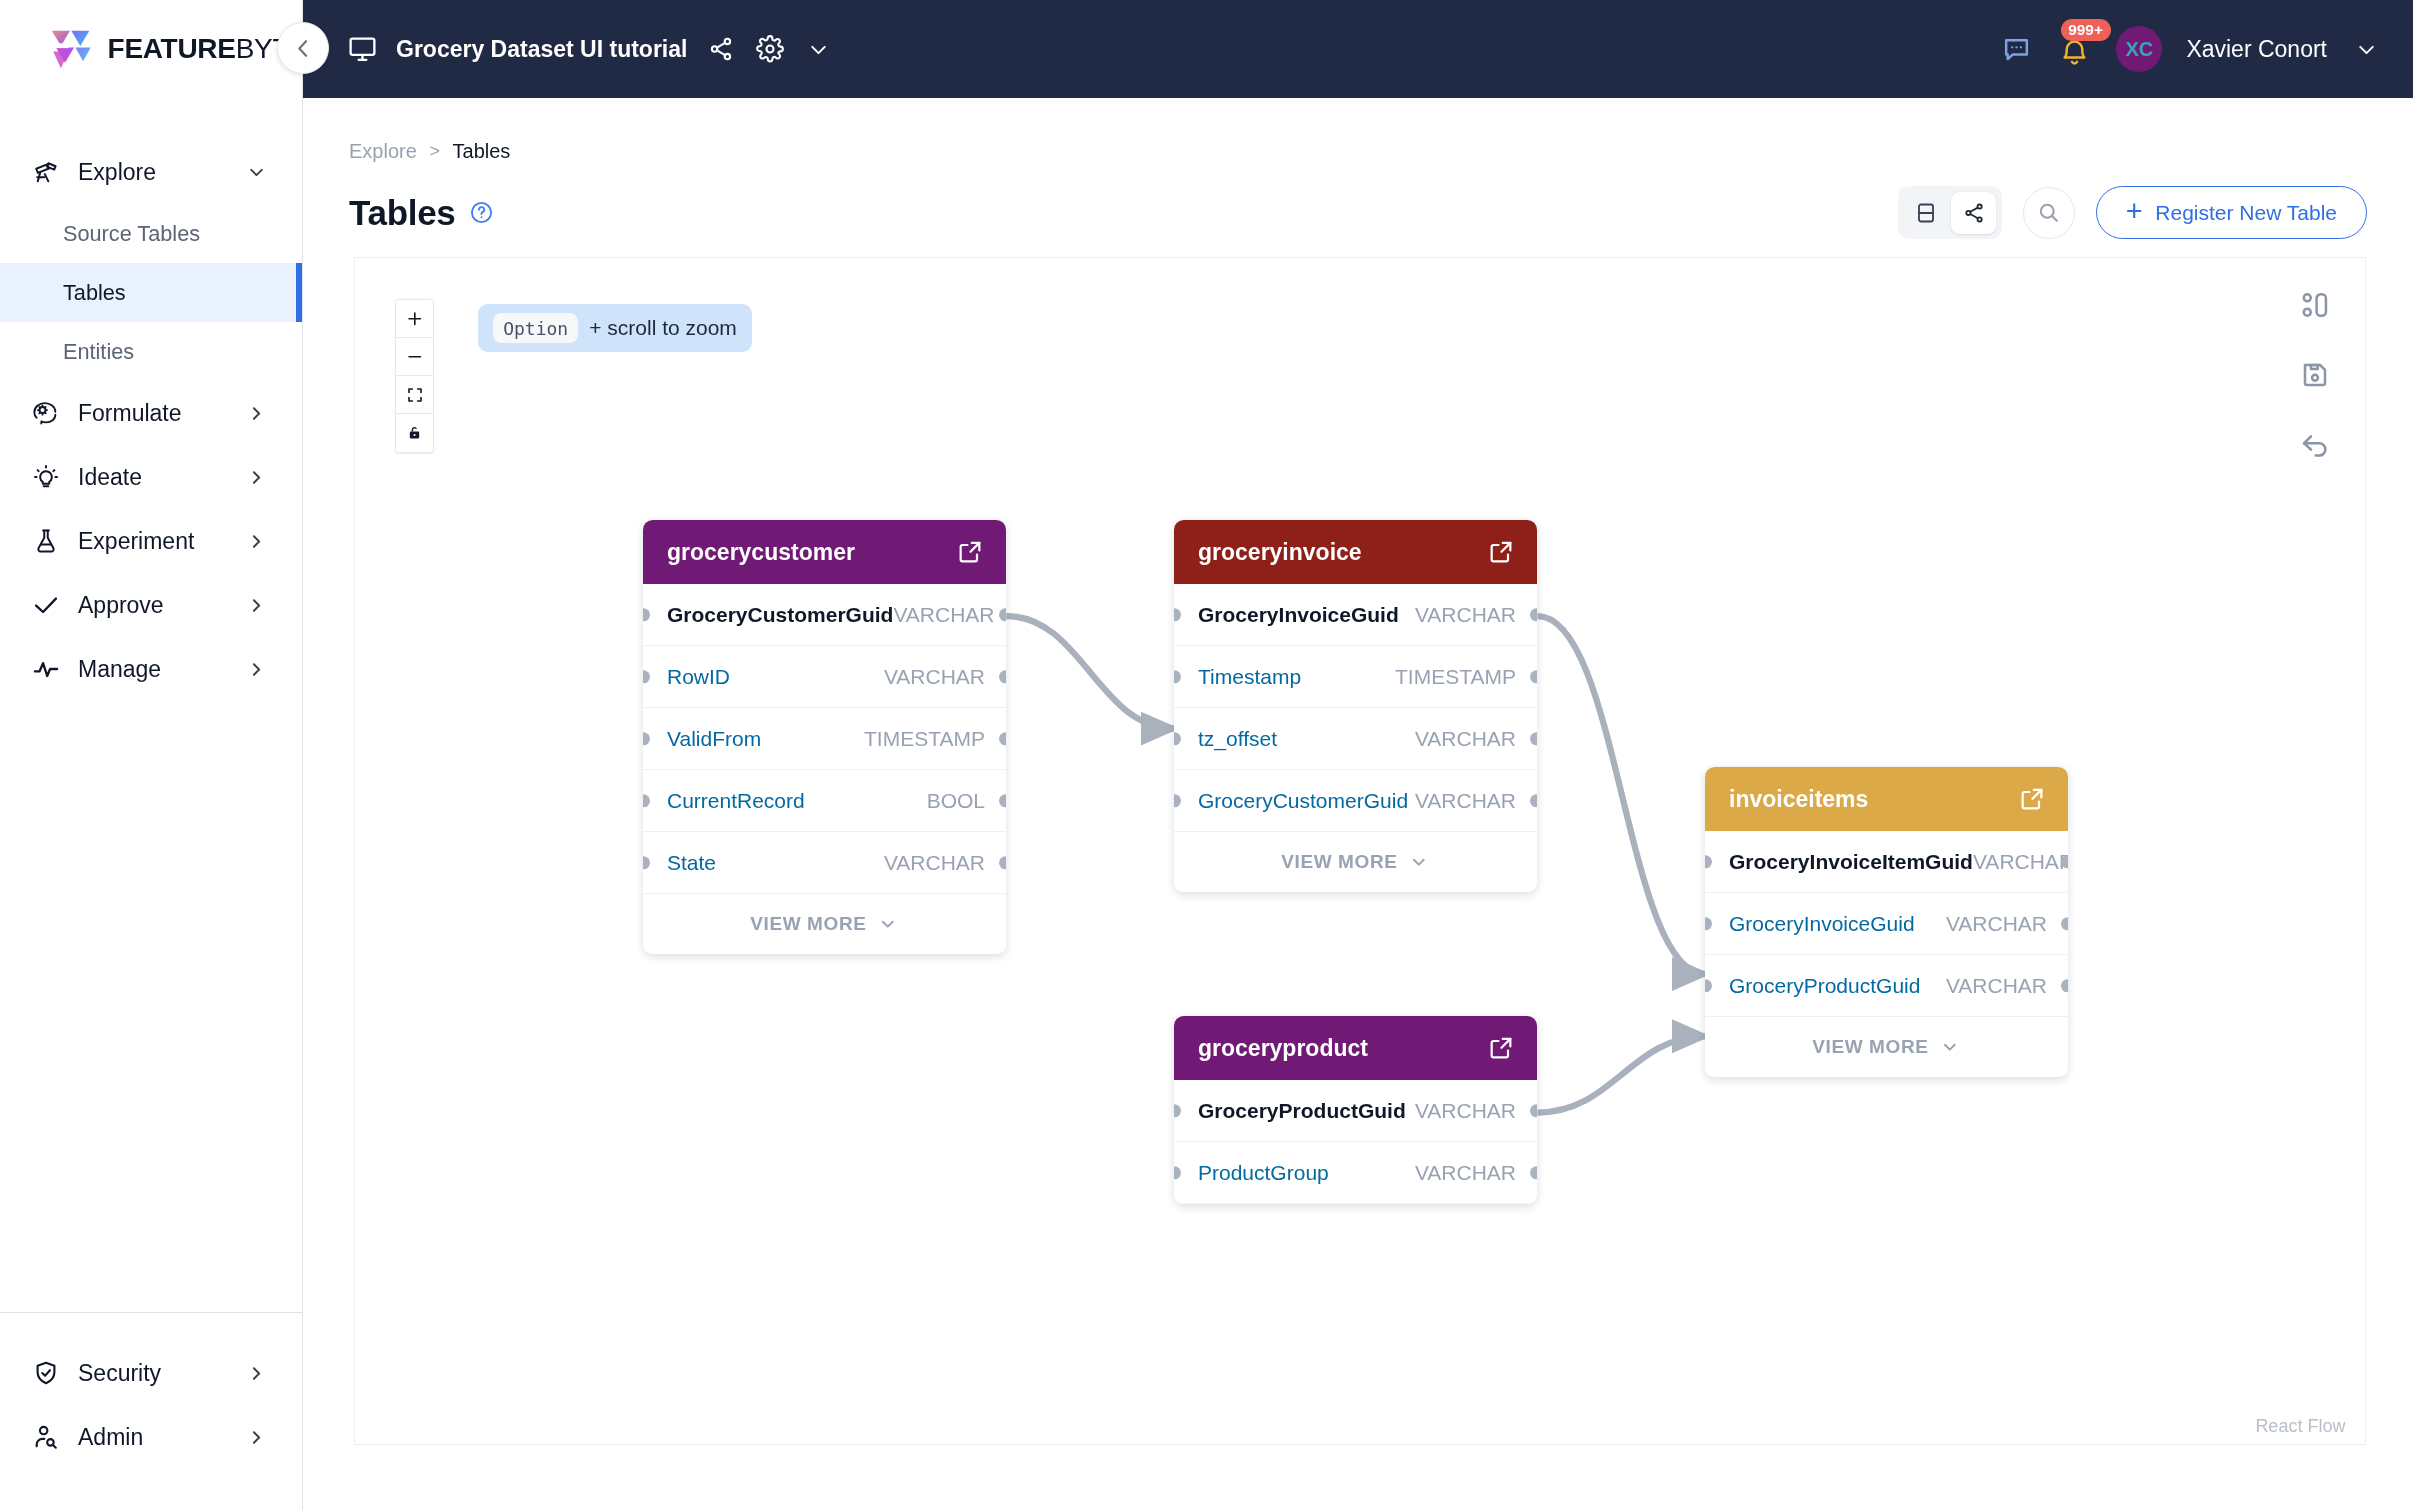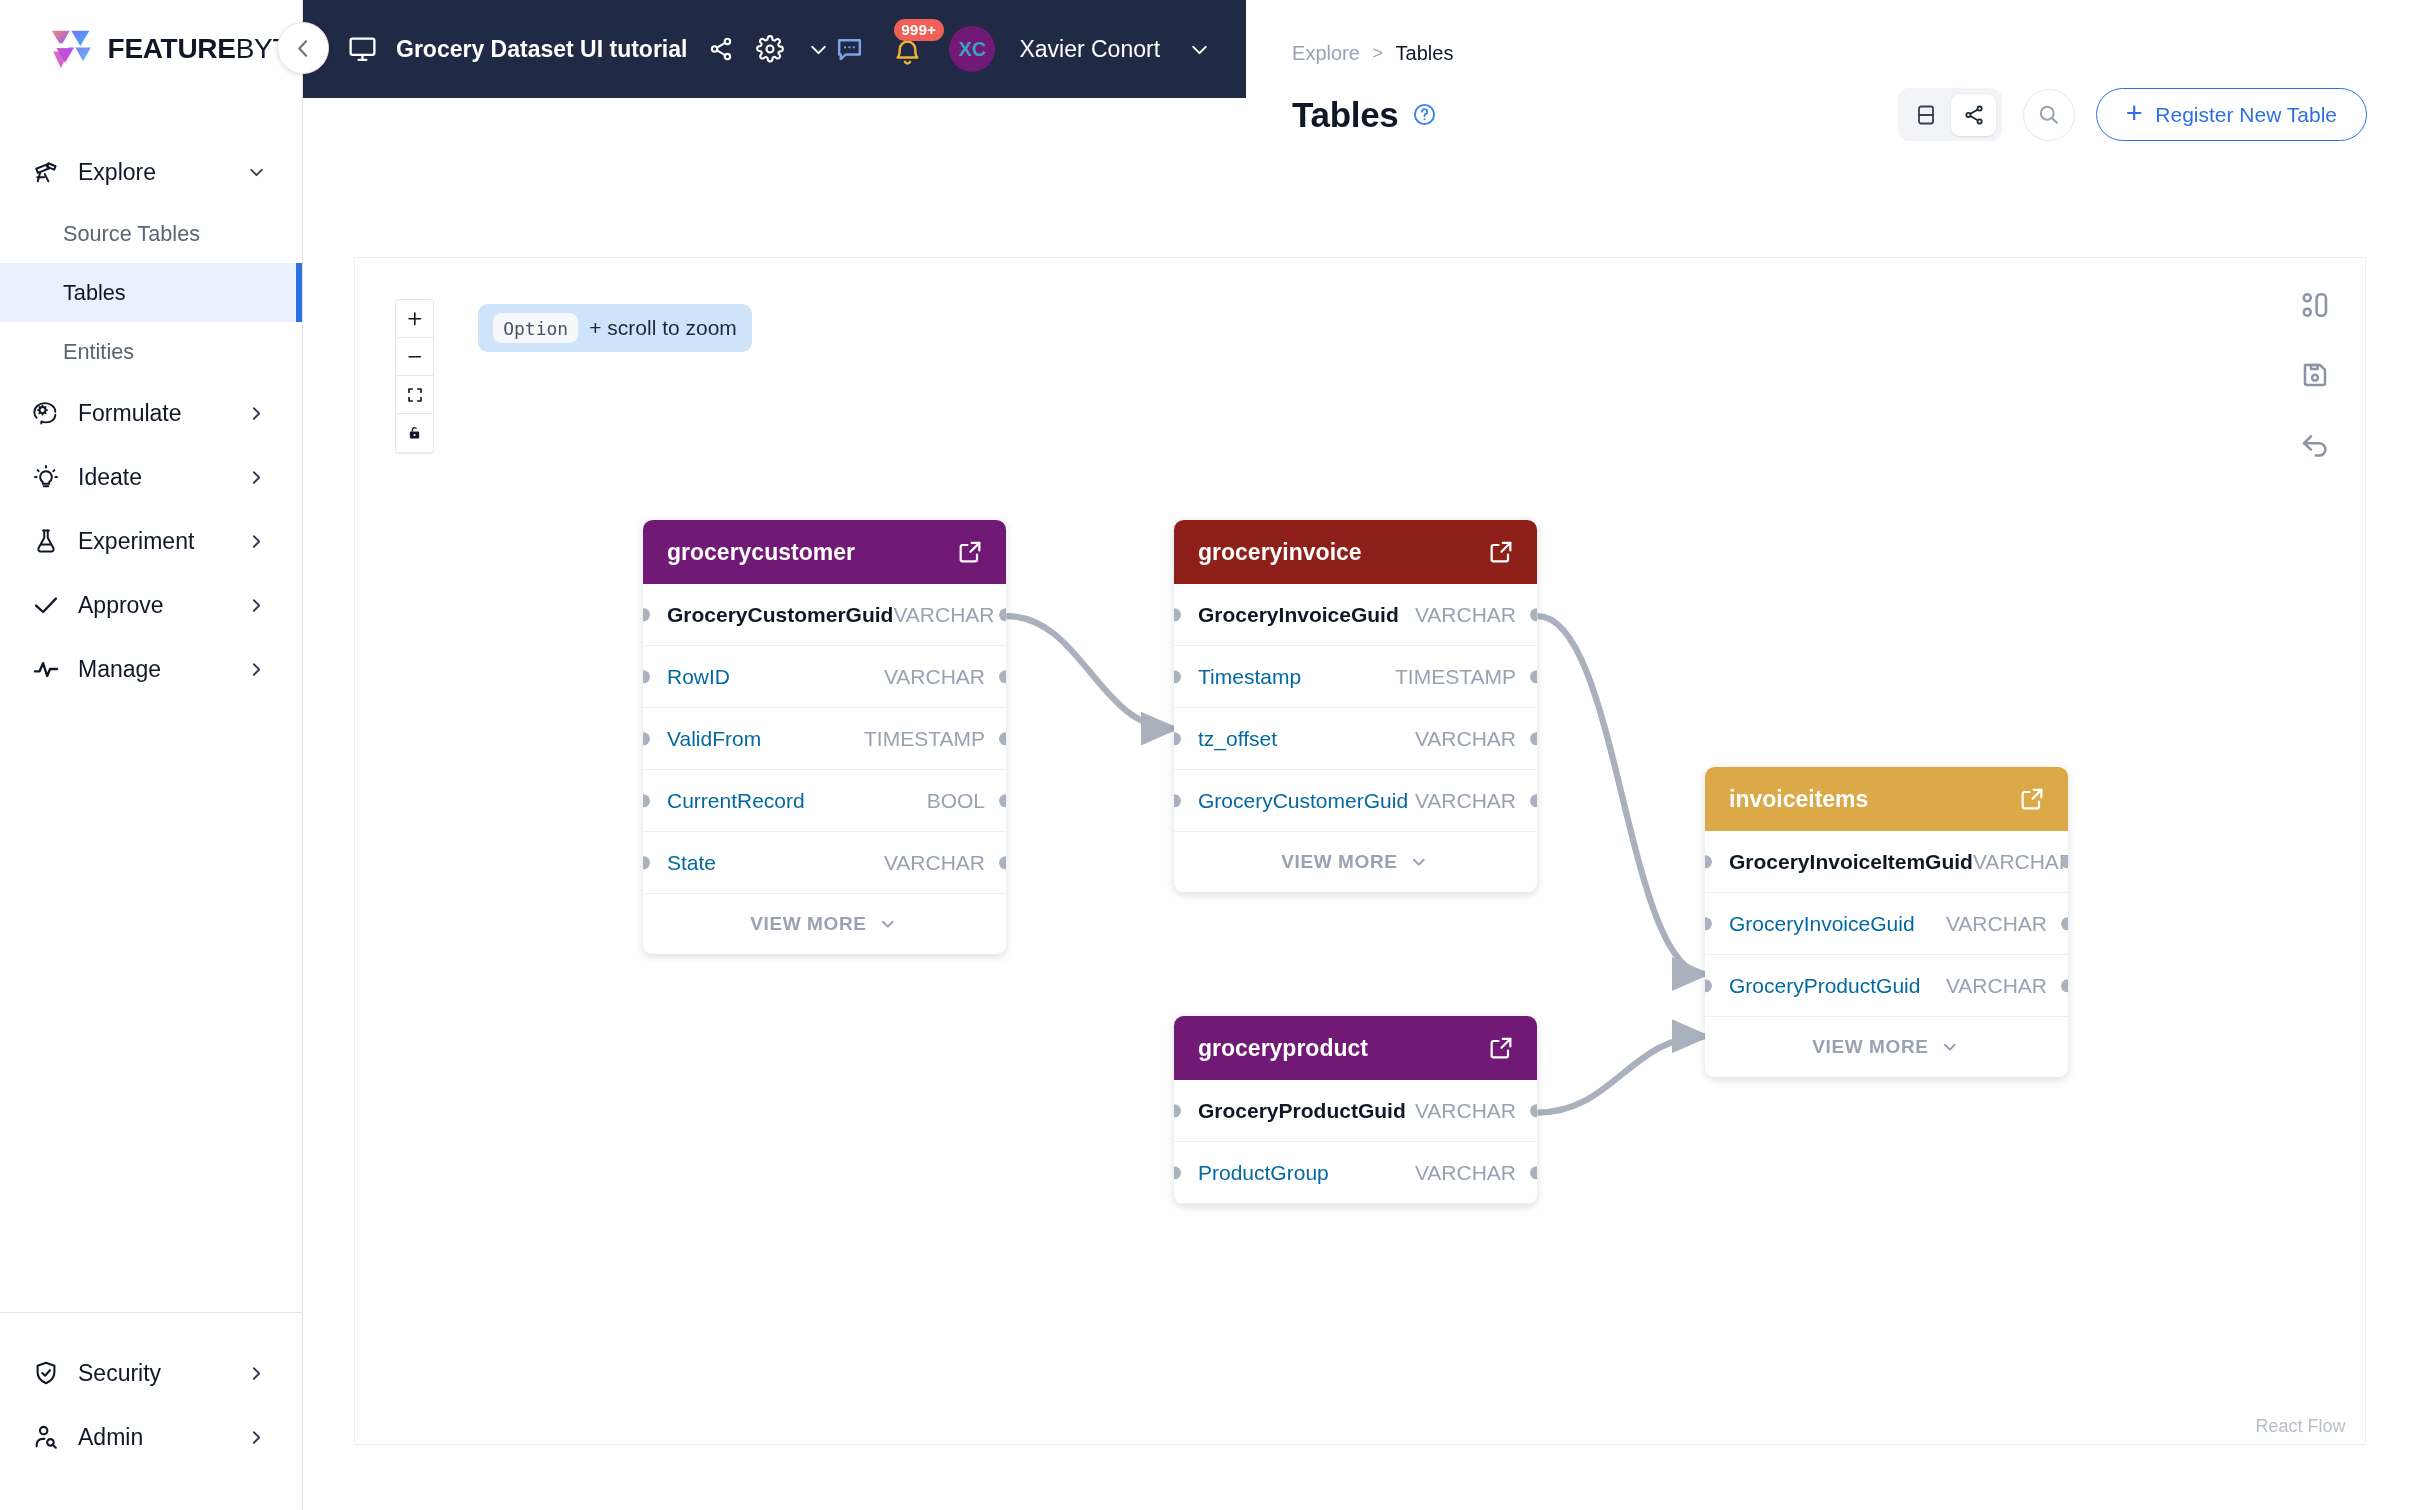--- a/index.html
+++ b/index.html
@@ -44,21 +44,21 @@
     font-size: 21.7px; color: #5b6574; cursor: pointer; position: relative; text-align: right;
   }
   .nav-sub.active {
     background: #e8f1fd; color: #0f1729; font-weight: 400;
   }
   .nav-sub.active::after {
     content: ""; position: absolute; right: 0; top: 0; bottom: 0; width: 6.3px; background: #2f6fe4;
   }
 
   
-  .main { flex: 1 1 auto; display: flex; flex-direction: row; min-width: 0; }
+  .main { flex: 1 1 auto; display: flex; flex-direction: column; min-width: 0; }
 
   .topbar {
     height: 98px; background: #212a45; display: flex; align-items: center;
     position: relative; padding-left: 43px; padding-right: 31px;
   }
   .collapse-btn {
     position: absolute; left: -26px; top: 22.4px; width: 52px; height: 52px;
     border-radius: 50%; background: #ffffff; border: 1.4px solid #e4e7ec;
     display: flex; align-items: center; justify-content: center;
     box-shadow: 0 1.4px 5.6px rgba(16,24,40,.12); cursor: pointer; z-index: 9;

